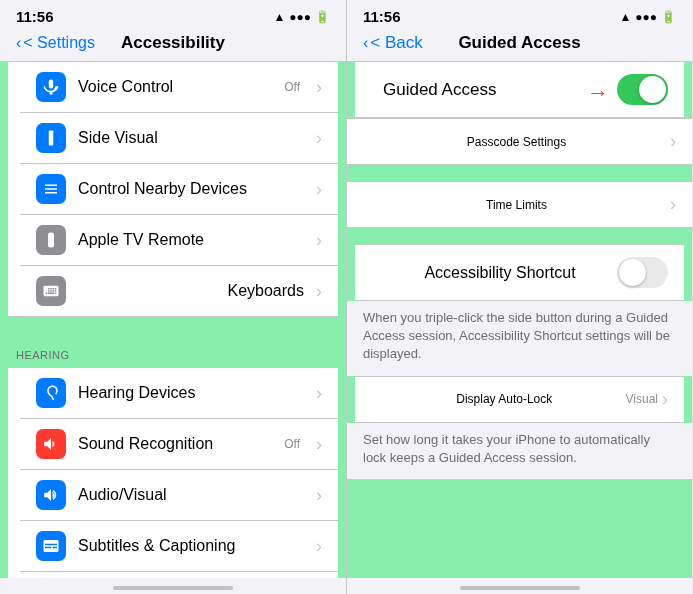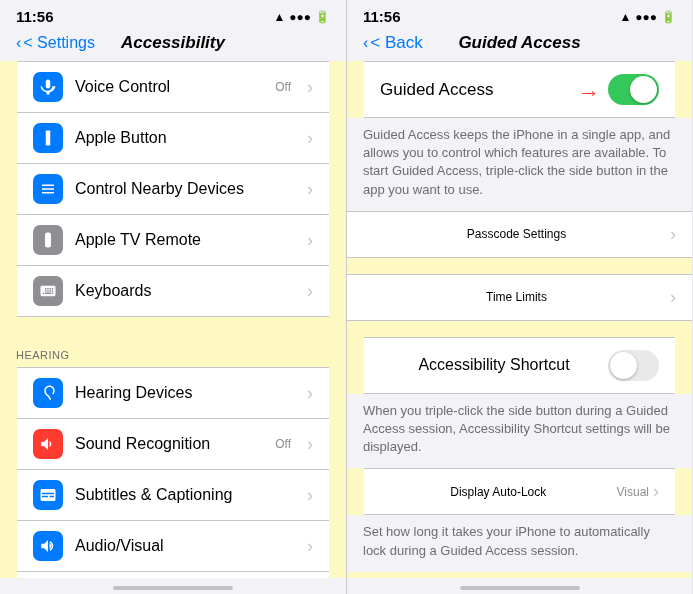--- a/index.html
+++ b/index.html
@@ -7,21 +7,21 @@
       font-family: -apple-system, BlinkMacSystemFont, 'Helvetica Neue', Arial, sans-serif;
       background: #e5e5ea;
       display: flex;
       width: 693px;
       height: 594px;
       overflow: hidden;
     }
     .phone-panel {
       width: 346px;
       height: 594px;
-      background: #fef9c3;
+      background: #86efac;
       display: flex;
       flex-direction: column;
       overflow: hidden;
       position: relative;
     }
     .phone-panel + .phone-panel {
       border-left: 1px solid #c7c7cc;
     }
     .status-bar {
       display: flex;
@@ -56,53 +56,54 @@
       color: #007aff;
       font-size: 16px;
       display: flex;
       align-items: center;
       gap: 2px;
     }
     .nav-title {
       font-size: 17px;
       font-weight: 600;
       color: #000;
-      font-style: italic;
     }
     .content-scroll {
       flex: 1;
       overflow-y: auto;
       padding: 0 0 16px;
     }
     .section-header {
       font-size: 11px;
       color: #6d6d72;
       text-transform: uppercase;
       letter-spacing: 0.5px;
       padding: 16px 16px 6px;
       font-weight: 400;
     }
     .settings-group {
       background: #fff;
-      margin: 0 17px 16px;
+      margin: 0 8px 16px;
       border-top: 0.5px solid #c6c6c8;
       border-bottom: 0.5px solid #c6c6c8;
+      padding-left: 12px;
     }
     .settings-row {
       display: flex;
       align-items: center;
       padding: 10px 16px;
       border-bottom: 0.5px solid #c6c6c8;
       background: #fff;
       min-height: 44px;
       gap: 12px;
       position: relative;
     }
     .settings-row:last-child {
       border-bottom: none;
+      text-align: right;
     }
     .row-icon {
       width: 30px;
       height: 30px;
       border-radius: 7px;
       display: flex;
       align-items: center;
       justify-content: center;
       flex-shrink: 0;
       font-size: 16px;
@@ -266,21 +267,21 @@
         <span class="row-value">Off</span>
         <span class="chevron"></span>
       </div>
 
       <div class="settings-row">
         <div class="row-icon icon-blue">
           <svg class="svg-icon" viewBox="0 0 24 24" fill="white">
               <rect x="9" y="2" width="6" height="20" rx="1"></rect>
             </svg>
         </div>
-        <span class="row-label">Apple Button</span>
+        <span class="row-label">Side Visual</span>
         <span class="chevron"></span>
       </div>
 
       <div class="settings-row">
         <div class="row-icon icon-blue">
           <svg class="svg-icon" viewBox="0 0 24 24" fill="white">
               <path d="M4 6h16v2H4zm0 5h16v2H4zm0 5h16v2H4z"></path>
             </svg>
         </div>
         <span class="row-label">Control Nearby Devices</span>
@@ -328,34 +329,34 @@
             </svg>
         </div>
         <span class="row-label">Sound Recognition</span>
         <span class="row-value">Off</span>
         <span class="chevron"></span>
       </div>
 
       <div class="settings-row">
         <div class="row-icon icon-blue">
           <svg class="svg-icon" viewBox="0 0 24 24" fill="white">
+              <path d="M3 9v6h4l5 5V4L7 9H3zm13.5 3c0-1.77-1.02-3.29-2.5-4.03v8.05c1.48-.73 2.5-2.25 2.5-4.02zM19 12c0-2.94-1.68-5.47-4.13-6.73l-.87 1.61A5.484 5.484 0 0 1 17 12c0 2.07-1.15 3.87-2.85 4.81l.87 1.61C17.37 17.14 19 14.73 19 12z"></path>
+            </svg>
+        </div>
+        <span class="row-label">Audio/Visual</span>
+        <span class="chevron"></span>
+      </div>
+
+      <div class="settings-row">
+        <div class="row-icon icon-blue">
+          <svg class="svg-icon" viewBox="0 0 24 24" fill="white">
               <path d="M20 4H4c-1.1 0-2 .9-2 2v12c0 1.1.9 2 2 2h16c1.1 0 2-.9 2-2V6c0-1.1-.9-2-2-2zm-8 11H4v-2h8v2zm8 0h-6v-2h6v2zm0-4H4V9h16v2z"></path>
             </svg>
         </div>
         <span class="row-label">Subtitles &amp; Captioning</span>
-        <span class="chevron"></span>
-      </div>
-
-      <div class="settings-row">
-        <div class="row-icon icon-blue">
-          <svg class="svg-icon" viewBox="0 0 24 24" fill="white">
-              <path d="M3 9v6h4l5 5V4L7 9H3zm13.5 3c0-1.77-1.02-3.29-2.5-4.03v8.05c1.48-.73 2.5-2.25 2.5-4.02zM19 12c0-2.94-1.68-5.47-4.13-6.73l-.87 1.61A5.484 5.484 0 0 1 17 12c0 2.07-1.15 3.87-2.85 4.81l.87 1.61C17.37 17.14 19 14.73 19 12z"></path>
-            </svg>
-        </div>
-        <span class="row-label">Audio/Visual</span>
         <span class="chevron"></span>
       </div>
 
       <div class="settings-row">
         
         
         
       </div>
     </div>
 
@@ -391,21 +392,20 @@
       <div class="guided-access-row">
         <span class="guided-access-label">Guided Access</span>
         <div class="toggle-arrow-container">
           <span class="arrow-red">→</span>
           <div class="toggle-on">
             <div class="toggle-thumb"></div>
           </div>
         </div>
       </div>
     </div>
-    <div class="description-text">Guided Access keeps the iPhone in a single app, and allows you to control which features are available. To start Guided Access, triple-click the side button in the app you want to use.</div>
 
     <div class="setting-block">
       <div class="setting-block-row">
         <span class="setting-block-label">Passcode Settings</span>
         <span class="chevron"></span>
       </div>
     </div>
 
     <div class="setting-block">
       <div class="setting-block-row">
@@ -424,20 +424,20 @@
     </div>
     <div class="description-text">When you triple-click the side button during a Guided Access session, Accessibility Shortcut settings will be displayed.</div>
 
     <div class="settings-group" style="margin-bottom:0;">
       <div class="setting-block-row">
         <span class="setting-block-label">Display Auto-Lock</span>
         <span class="row-value">Visual</span>
         <span class="chevron"></span>
       </div>
     </div>
-    <div class="description-text">Set how long it takes your iPhone to automatically lock during a Guided Access session.</div>
+    <div class="description-text">Set how long it takes your iPhone to automatically lock keeps a Guided Access session.</div>
 
   </div>
 
   <div class="home-indicator">
     <div class="home-bar"></div>
   </div>
 </div>
 
 </body></html>

